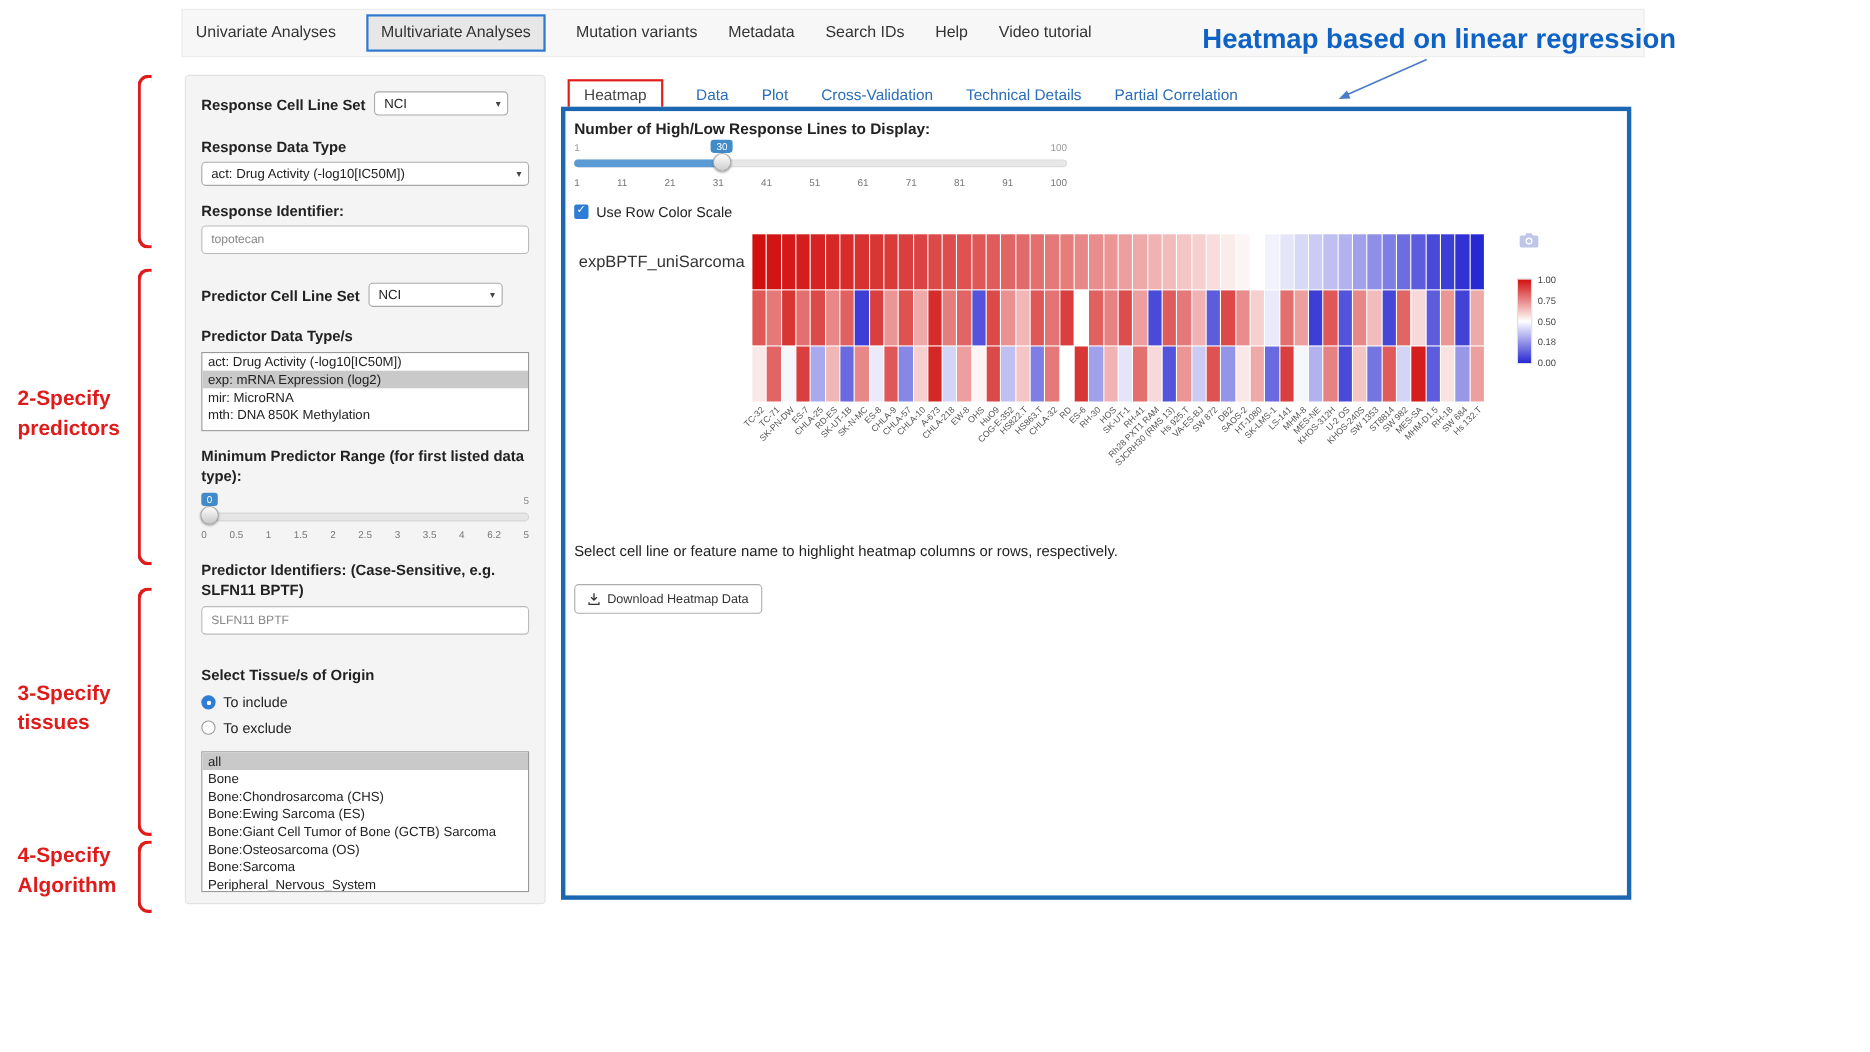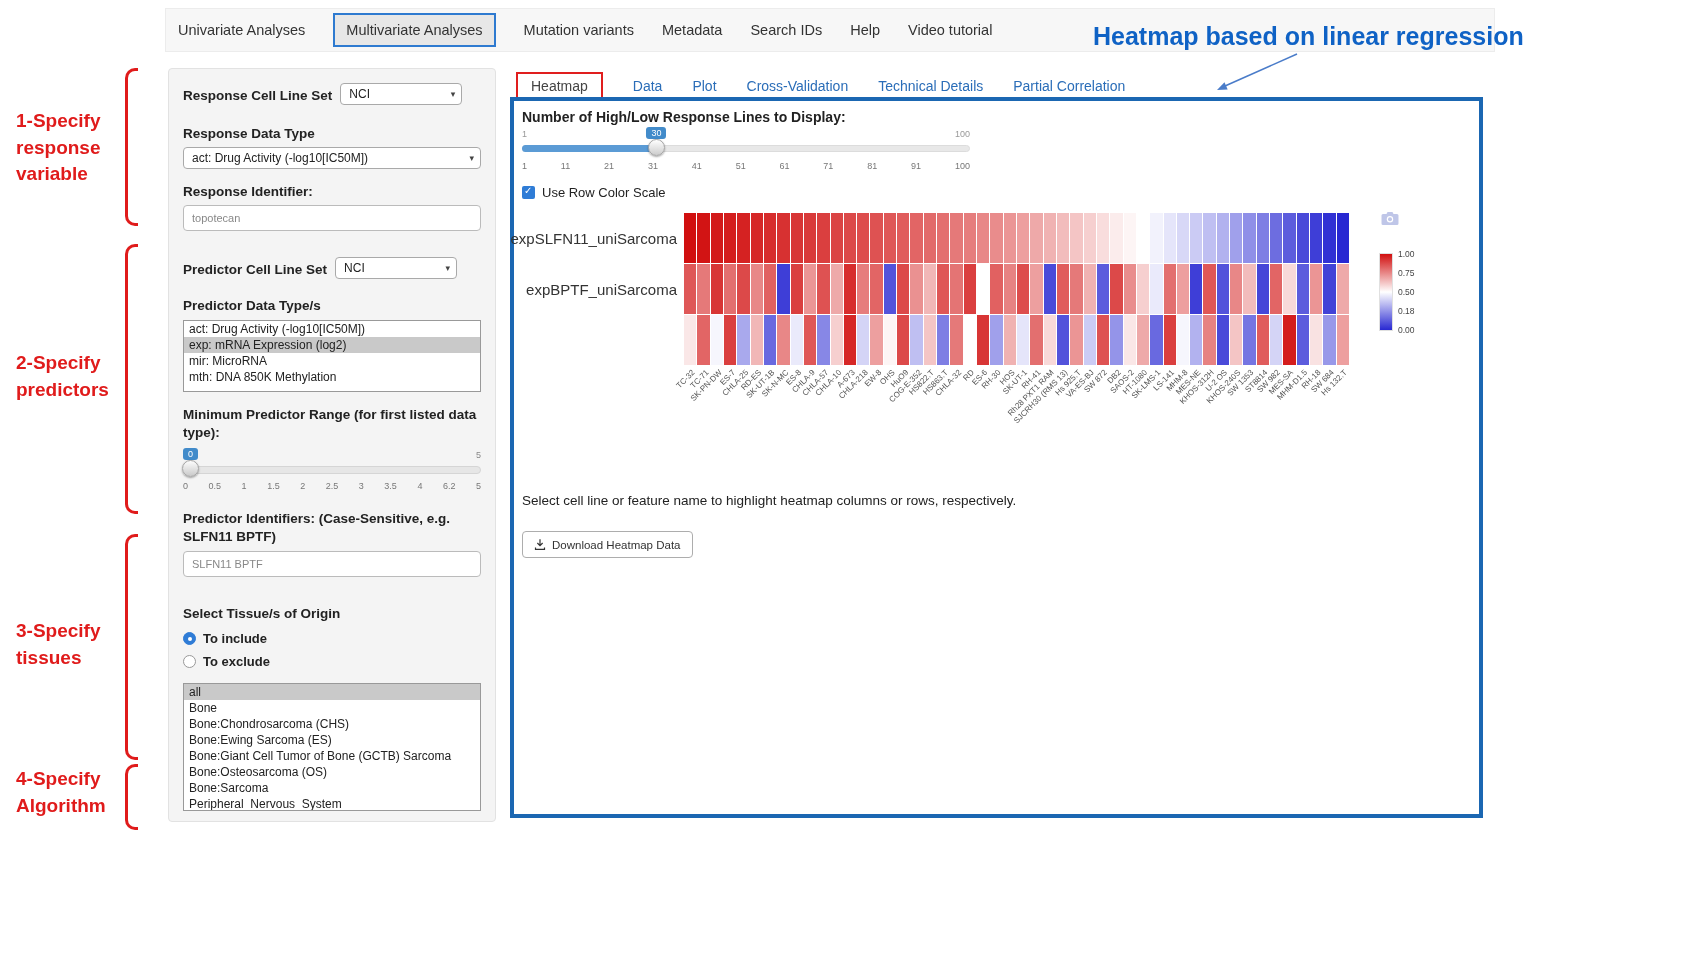--- a/index.html
+++ b/index.html
@@ -23,21 +23,21 @@
   .sidebar{position:absolute;left:168px;top:68px;width:328px;height:754px;background:#f4f4f4;border:1px solid #e2e2e2;border-radius:4px;box-sizing:border-box;padding:12px 14px;overflow:hidden;}
   .fld{font-weight:bold;font-size:13.5px;color:#222;margin-top:14px;margin-bottom:4px;line-height:1.35;}
   .inline-row{display:flex;align-items:flex-end;gap:8px;}
   .select{position:relative;background:#fff;border:1px solid #a9a9a9;border-radius:4px;font-size:12px;color:#222;padding:3px 20px 3px 8px;white-space:nowrap;overflow:hidden;cursor:pointer;}
   .select .chev{position:absolute;right:6px;top:50%;transform:translateY(-50%);font-size:9px;color:#444;}
   .select.full{width:100%;box-sizing:border-box;}
   .text-input{width:100%;box-sizing:border-box;border:1px solid #bbb;border-radius:4px;background:#fff;font-size:11px;color:#888;padding:6px 8px;font-family:inherit;}
   .listbox{border:1px solid #999;background:#fff;overflow:hidden;}
   .lb-row{font-size:12px;color:#222;padding:1px 5px;white-space:nowrap;cursor:pointer;}
   .lb-selected{background:#c9c9c9;}
-  .radio-row{display:flex;align-items:center;gap:7px;margin-top:8px;cursor:pointer;font-weight:bold;}
+  .radio-row{display:flex;align-items:center;gap:7px;margin-top:8px;cursor:pointer;}
   .radio{width:13px;height:13px;border:1px solid #999;border-radius:50%;background:#fff;box-sizing:border-box;position:relative;flex:none;}
   .radio.checked{background:#2f7cd6;border-color:#2f7cd6;}
   .radio.checked::after{content:"";position:absolute;left:4px;top:4px;width:4px;height:4px;background:#fff;border-radius:50%;}
   .radio-label{font-size:13px;color:#222;}
 
   
   .mini-slider{position:relative;height:48px;margin-top:6px;}
   .mini-bubble{position:absolute;left:0;top:0;background:#428bca;color:#fff;font-size:9px;padding:1px 5px;border-radius:3px;}
   .mini-maxlab{position:absolute;right:0;top:2px;font-size:9px;color:#888;}
   .mini-track{position:absolute;left:0;right:0;top:18px;height:6px;background:#e6e6e6;border:1px solid #d5d5d5;border-radius:4px;}
@@ -102,23 +102,20 @@
         <span class="nav-item">Video tutorial</span>
       </div>
   </div>
 
   <div class="big-title">Heatmap based on linear regression</div>
   <svg class="ann-arrow" width="130" height="50" viewBox="0 0 130 50">
     <line x1="122" y1="6" x2="50" y2="38" stroke="#4a7cc9" stroke-width="1.5"></line>
     <polygon points="42,42 49.5,34.2 52.7,41.6" fill="#4a7cc9"></polygon>
   </svg>
 
-  <div class="step-label" style="left:16px;top:108px;">1-Specify
-response
-variable</div>
   <div class="bracket" style="left:125px;top:68px;height:158px;"></div>
   <div class="step-label" style="left:16px;top:350px;">2-Specify
 predictors</div>
   <div class="bracket" style="left:125px;top:244px;height:270px;"></div>
   <div class="step-label" style="left:16px;top:618px;">3-Specify
 tissues</div>
   <div class="bracket" style="left:125px;top:534px;height:226px;"></div>
   <div class="step-label" style="left:16px;top:766px;">4-Specify
 Algorithm</div>
   <div class="bracket" style="left:125px;top:764px;height:66px;"></div>
@@ -240,21 +237,20 @@
           </div>
       </div>
 
       <div class="cbx-row">
         <span class="cbx"></span>
         <span class="cbx-label">Use Row Color Scale</span>
       </div>
 
       <div class="hm-wrap">
         <div class="hm-left" id="hm-row-labels">
-            <div class="hm-rowlabel">expSLFN11_uniSarcoma</div>
             <div class="hm-rowlabel">expBPTF_uniSarcoma</div>
           </div>
         <div class="hm-center">
           <div class="hm-grid" id="hm-grid" style="grid-template-columns: repeat(50, 1fr);">
               <div class="hm-cell" style="background: rgb(209, 15, 15);"></div>
               <div class="hm-cell" style="background: rgb(210, 20, 20);"></div>
               <div class="hm-cell" style="background: rgb(211, 25, 25);"></div>
               <div class="hm-cell" style="background: rgb(212, 29, 29);"></div>
               <div class="hm-cell" style="background: rgb(213, 34, 34);"></div>
               <div class="hm-cell" style="background: rgb(214, 39, 39);"></div>

